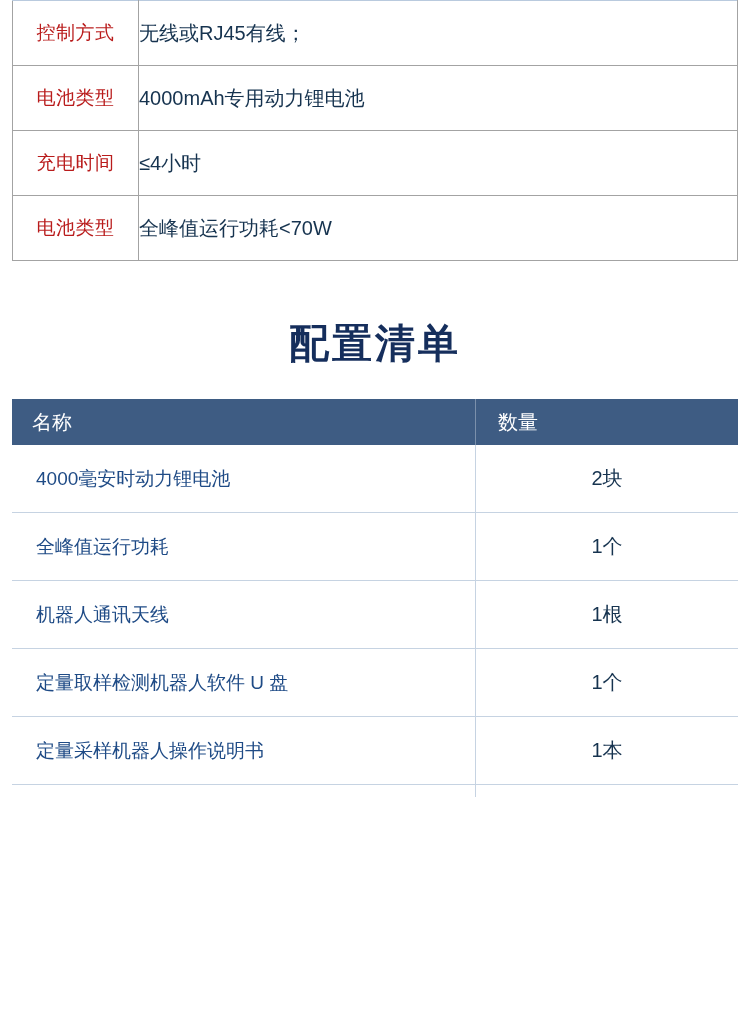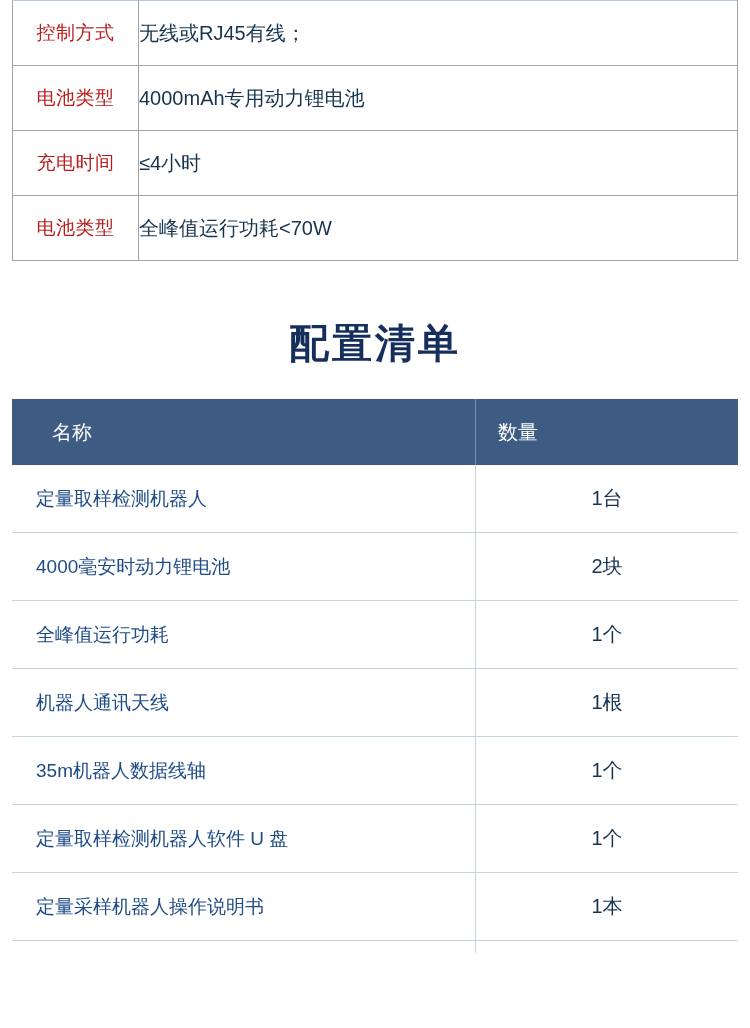--- a/index.html
+++ b/index.html
@@ -73,22 +73,22 @@
     margin: 0 12px;
     border-collapse: collapse;
     table-layout: fixed;
   }
   .config-table th {
     background: #3e5c83;
     color: #ffffff;
     font-size: 20px;
     font-weight: normal;
     text-align: left;
-    height: 66px;
-    padding: 0 0 0 40px;
+    height: 46px;
+    padding: 0 0 0 20px;
     border: none;
   }
   .config-table th.qty-head {
     width: 240px;
     padding-left: 22px;
     border-left: 1px solid #7b90ab;
   }
   .config-table td {
     height: 67px;
     font-size: 19px;
@@ -141,38 +141,30 @@
 
   <table class="config-table">
     <thead>
       <tr>
         <th>名称</th>
         <th class="qty-head">数量</th>
       </tr>
     </thead>
     <tbody>
       <tr>
-        <td>定量取样检测机器人</td>
-        <td class="qty">1台</td>
-      </tr>
-      <tr>
         <td>4000毫安时动力锂电池</td>
         <td class="qty">2块</td>
       </tr>
       <tr>
         <td>全峰值运行功耗</td>
         <td class="qty">1个</td>
       </tr>
       <tr>
         <td>机器人通讯天线</td>
         <td class="qty">1根</td>
-      </tr>
-      <tr>
-        <td>35m机器人数据线轴</td>
-        <td class="qty">1个</td>
       </tr>
       <tr>
         <td>定量取样检测机器人软件 U 盘</td>
         <td class="qty">1个</td>
       </tr>
       <tr>
         <td>定量采样机器人操作说明书</td>
         <td class="qty">1本</td>
       </tr>
       <tr class="last-partial">

